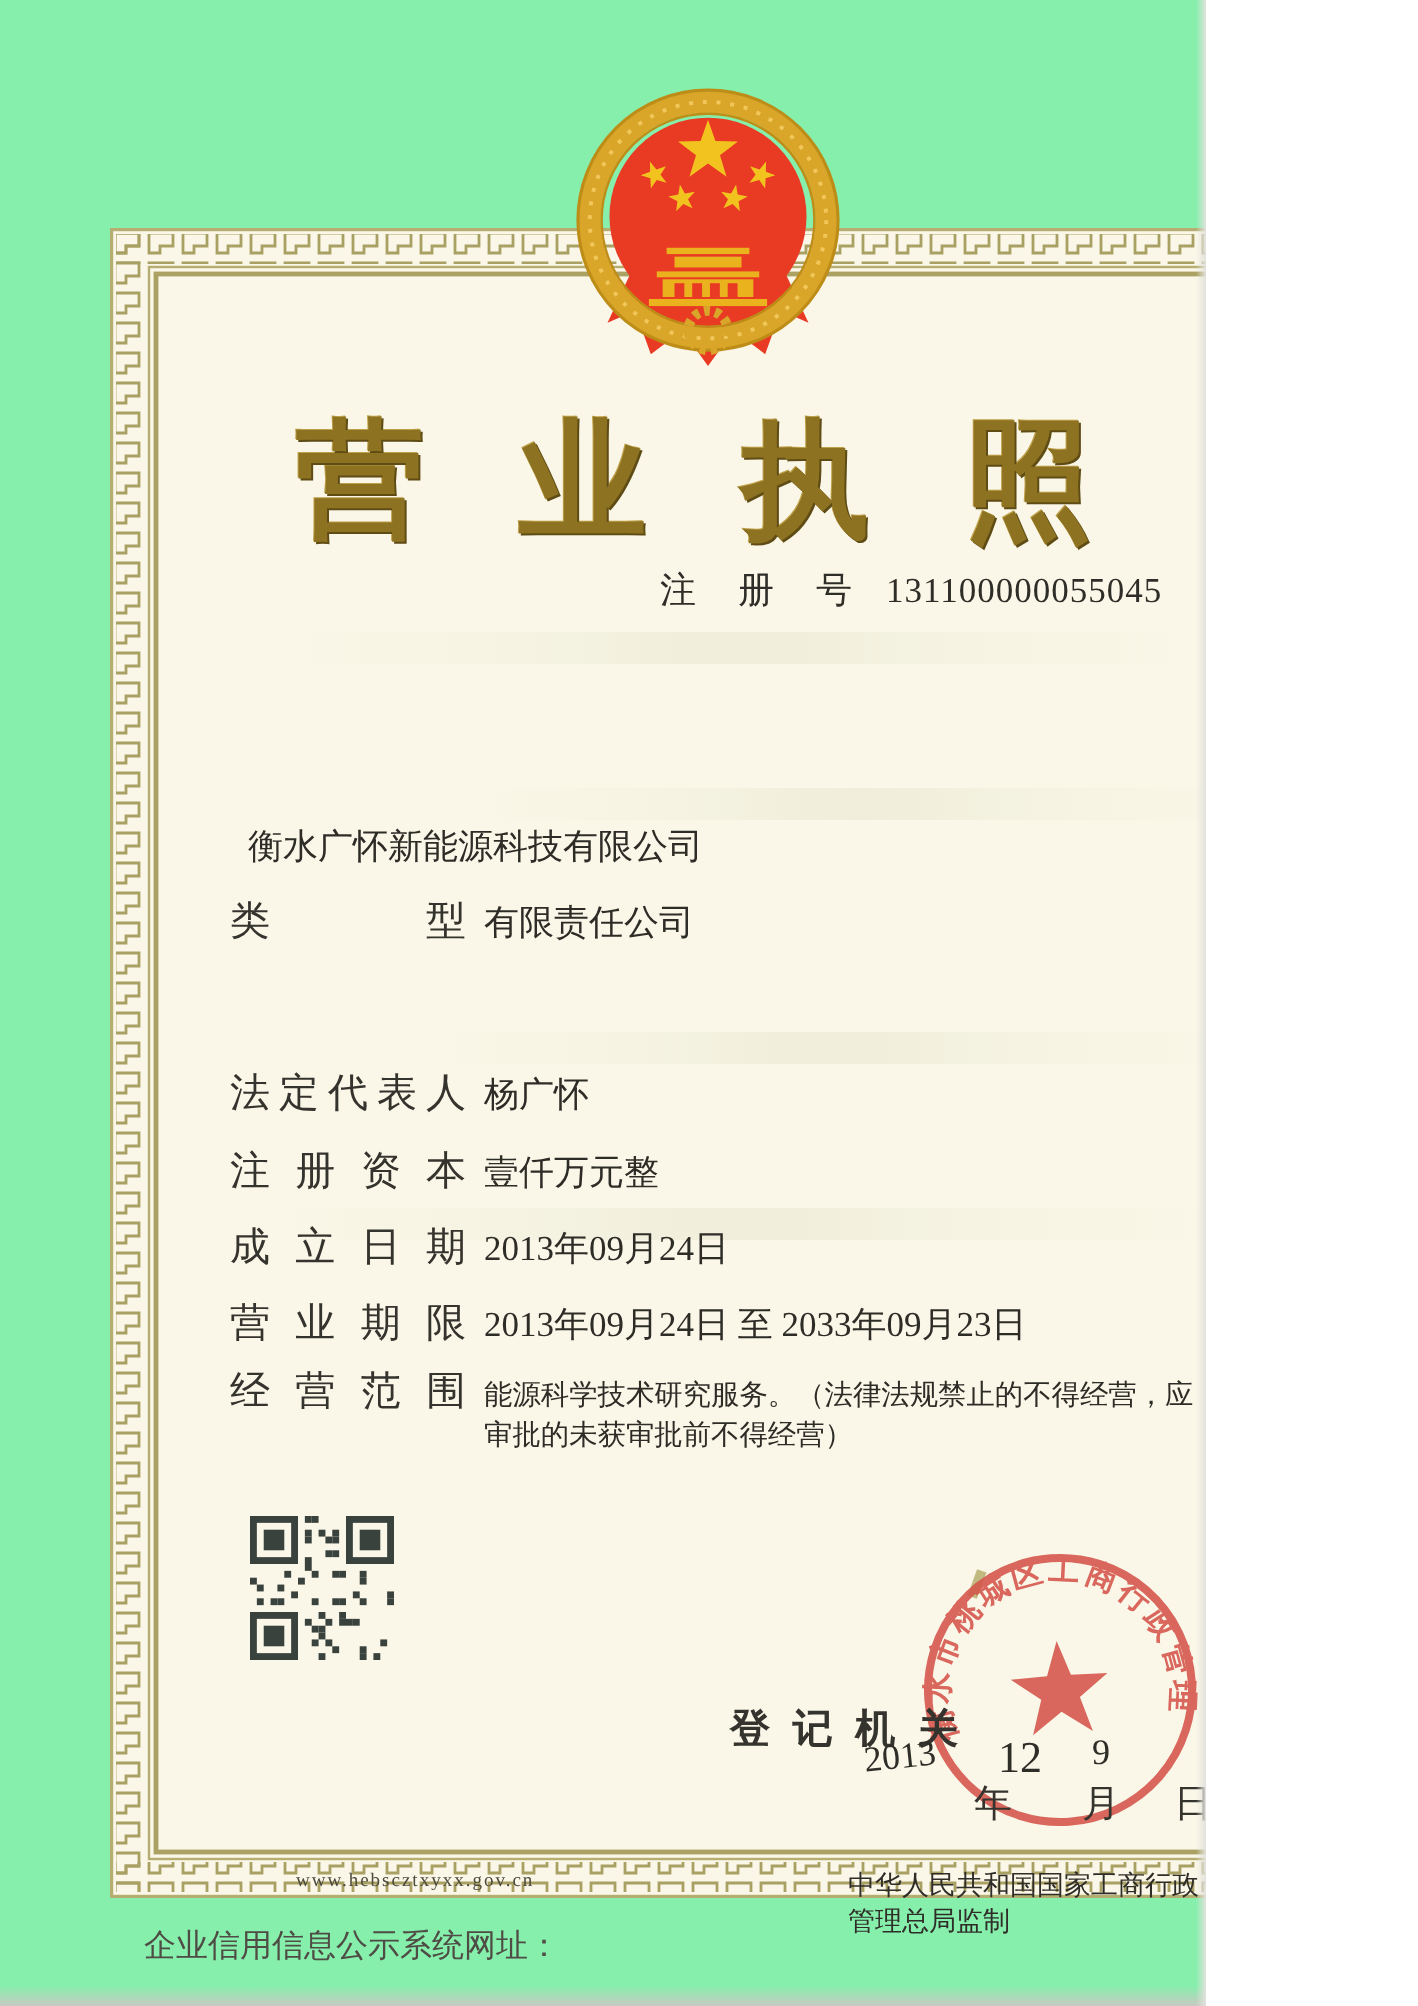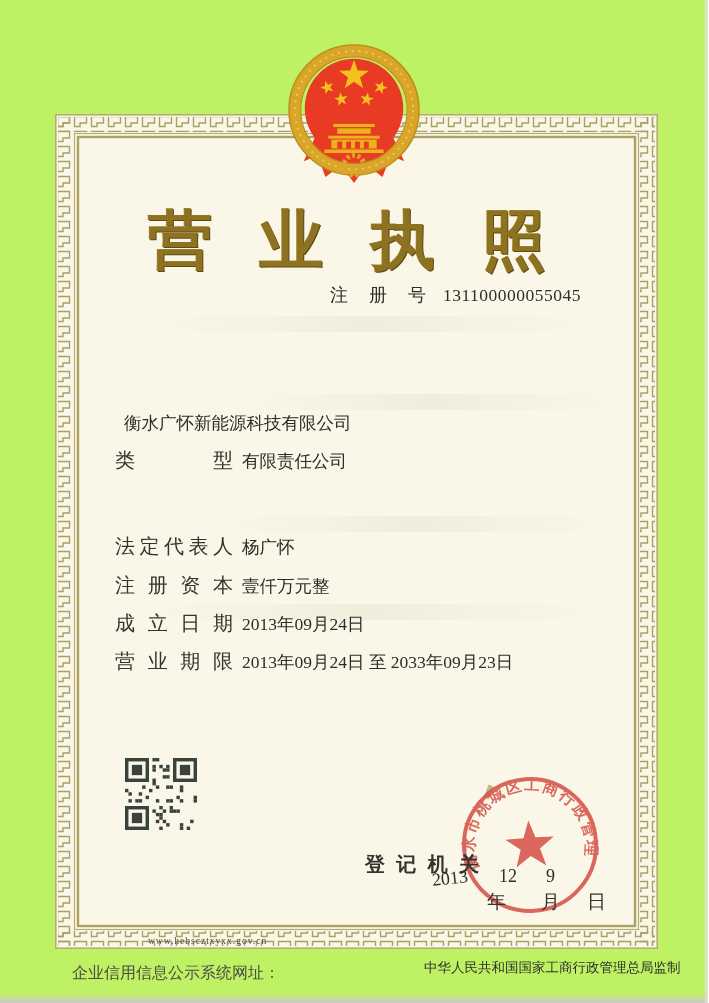--- a/index.html
+++ b/index.html
@@ -1,19 +1,19 @@
 <!DOCTYPE html>
 <html><head>
 <meta charset="utf-8">
 <style>
   html,body{margin:0;padding:0;}
   .page{
     position:relative;
-    width:708px;height:1003px;
-    background:#bef264;
+    width:603px;height:1003px;
+    background:#86efac;
     overflow:hidden;
     font-family:"Liberation Serif", serif;
     color:#2e2c26;
   }
   .paper{
     position:absolute;left:55px;top:114px;width:603px;height:835px;
     background:#faf7e8;
   }
   .frame-svg{position:absolute;left:55px;top:114px;}
   
@@ -49,32 +49,32 @@
   .qr{position:absolute;left:125px;top:758px;}
   
   .seal{position:absolute;left:455px;top:770px;opacity:0.88;transform:rotate(-4deg);}
   .seal-tick{position:absolute;left:486px;top:785px;width:5px;height:14px;background:#b3a964;transform:rotate(20deg);opacity:.8;}
   .registrar-label{
     position:absolute;left:365px;top:851px;width:114px;
     font-family:"Liberation Sans", sans-serif;font-size:20px;font-weight:700;color:#35332d;
     text-align:justify;text-align-last:justify;
   }
   .d-year{position:absolute;left:432px;top:868px;font-size:18px;transform:rotate(-6deg);color:#2f2d28;}
-  .d-month{position:absolute;left:499px;top:866px;font-size:18px;color:#2f2d28;}
+  .d-month{position:absolute;left:499px;top:866px;font-size:22px;color:#2f2d28;}
   .d-day{position:absolute;left:546px;top:866px;font-size:18px;color:#2f2d28;}
   .u-year{position:absolute;left:487px;top:889px;font-size:19px;font-family:"Liberation Sans",sans-serif;color:#35332d;}
   .u-month{position:absolute;left:541px;top:889px;font-size:19px;font-family:"Liberation Sans",sans-serif;color:#35332d;}
   .u-day{position:absolute;left:587px;top:889px;font-size:19px;font-family:"Liberation Sans",sans-serif;color:#35332d;}
   
   .border-url{
     position:absolute;left:148px;top:936px;font-size:9.5px;letter-spacing:1px;
     color:#4c4a3c;font-family:"Liberation Serif",serif;
   }
   .footer-left{position:absolute;left:72px;top:963px;font-size:16px;color:#4e4c44;}
-  .footer-right{position:absolute;left:424px;top:959px;font-size:13.5px;color:#2f2d28;}
+  .footer-right{position:absolute;left:424px;top:934px;font-size:13.5px;color:#2f2d28;}
   
   .edge-bottom{position:absolute;left:0;bottom:0;width:100%;height:10px;background:linear-gradient(rgba(200,200,195,0),#c9c9c3);}
   .edge-right{position:absolute;right:0;top:0;width:5px;height:100%;background:linear-gradient(90deg,rgba(225,225,220,0),#e2e2dc);}
 </style>
 </head>
 <body>
 
 <div class="page">
 
   <div class="paper"></div>
@@ -158,20 +158,24 @@
     <span class="row-label">注册资本</span>
     <span class="row-value">壹仟万元整</span>
   </div>
   <div class="row" style="top:571px">
     <span class="row-label">成立日期</span>
     <span class="row-value">2013年09月24日</span>
   </div>
   <div class="row" style="top:609px">
     <span class="row-label">营业期限</span>
     <span class="row-value">2013年09月24日 至 2033年09月23日</span>
+  </div>
+  <div class="row" style="top:648px">
+    <span class="row-label">经营范围</span>
+    <span class="row-value small">能源科学技术研究服务。（法律法规禁止的不得经营，应审批的未获审批前不得经营）</span>
   </div>
 
   <svg id="qr" class="qr" width="72" height="72" viewBox="0 0 21 21">
       <rect x="8" y="0" width="1" height="1" fill="#3a423d"></rect>
       <rect x="9" y="0" width="1" height="1" fill="#3a423d"></rect>
       <rect x="8" y="2" width="1" height="1" fill="#3a423d"></rect>
       <rect x="10" y="2" width="1" height="1" fill="#3a423d"></rect>
       <rect x="12" y="2" width="1" height="1" fill="#3a423d"></rect>
       <rect x="8" y="3" width="1" height="1" fill="#3a423d"></rect>
       <rect x="11" y="3" width="1" height="1" fill="#3a423d"></rect>

